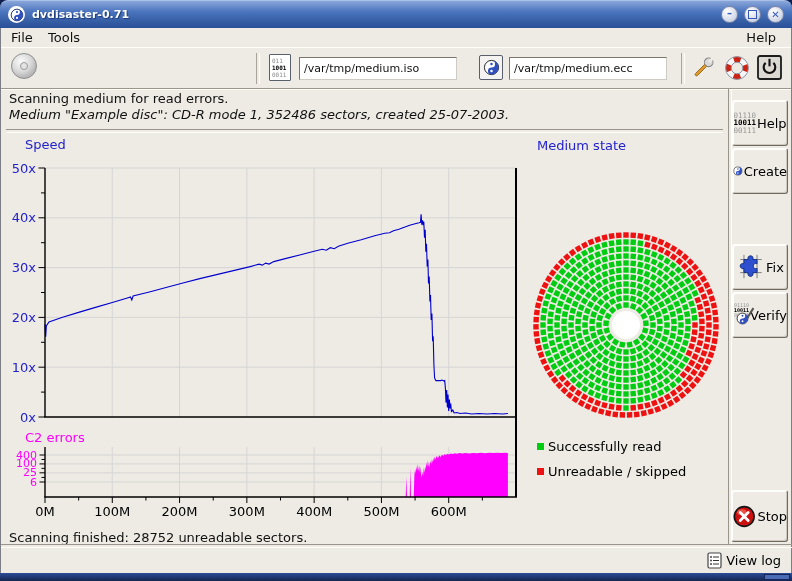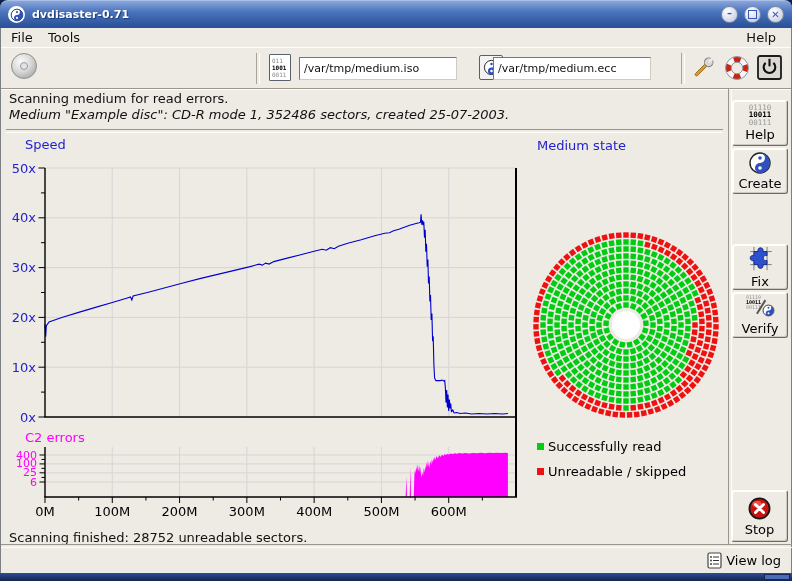--- a/index.html
+++ b/index.html
@@ -98,21 +98,21 @@
   .result-text{position:absolute;left:8px;top:502px;}
   
   #chartsvg{position:absolute;left:0;top:105px;}
   #chartsvg text{font-family:"DejaVu Sans","Liberation Sans",sans-serif;}
   
   .vsep{position:absolute;left:727px;top:61px;height:456px;width:2px;border-left:1px solid #9a958c;border-right:1px solid #fffdf8;}
   .side-btn{
     position:absolute;left:731px;width:56px;height:46px;box-sizing:border-box;
     background:#eeeae4;border:1px solid;border-color:#fffef9 #6f6a60 #6f6a60 #fffef9;border-radius:3px;
     box-shadow:inset -1px -1px 0 #cdc8c0, inset 1px 1px 0 #ffffff;
-    display:flex;flex-direction:column;align-items:center;justify-content:center;gap:1px;
+    display:flex;flex-direction:row;align-items:center;justify-content:center;gap:1px;
     font-family:"DejaVu Sans","Liberation Sans",sans-serif;font-size:13px;color:#000;padding:0;
   }
   .btn-read{top:72px;} .btn-create{top:120px;} .btn-scan{top:168px;} .btn-fix{top:216px;align-items:center;} .btn-verify{top:264px;}
   .btn-stop{top:462px;left:730px;width:57px;height:52px;}
   .bin-icon{font-family:"DejaVu Sans Mono","Liberation Mono",monospace;font-size:7.5px;line-height:7.5px;text-align:center;}
   .bin-icon .r1,.bin-icon .r3{color:#979797;}
   .bin-icon .r2{color:#000;font-weight:bold;}
   .verify-icon{position:relative;width:30px;height:25px;}
   .verify-icon .vbin{position:absolute;left:1px;top:0;font-family:"DejaVu Sans Mono","Liberation Mono",monospace;font-size:5px;line-height:5px;}
   .verify-icon .vbin .r1,.verify-icon .vbin .r3{color:#999;}
@@ -175,21 +175,21 @@
       <input class="entry" style="left: 298px;" value="/var/tmp/medium.iso">
 
       <span class="ecc-icon">
         <svg width="17" height="17" viewBox="0 0 24 24">
           <circle cx="12" cy="12" r="10" fill="#fff" stroke="#222" stroke-width="1.4"></circle>
           <path d="M12,2 a10,10 0 0 1 0,20 a5,5 0 0 1 0,-10 a5,5 0 0 0 0,-10 Z" fill="#3050c0"></path>
           <circle cx="12" cy="7" r="1.8" fill="#3050c0"></circle>
           <circle cx="12" cy="17" r="1.8" fill="#fff"></circle>
         </svg>
       </span>
-      <input class="entry" style="left: 492px;" value="/var/tmp/medium.ecc">
+      <input class="entry" style="left: 508px;" value="/var/tmp/medium.ecc">
 
       <div class="tsep" style="left:680px;"></div>
 
       <button class="tool-icon-btn" style="left:688px;">
         <svg width="28" height="28" viewBox="0 0 28 28" style="overflow:visible;">
           <g transform="rotate(45 14 14)">
             <rect x="12.6" y="9" width="2.8" height="15.5" rx="1.3" fill="#e09a2a" stroke="#8a5f10" stroke-width="0.8"></rect>
             <circle cx="14" cy="6" r="4.3" fill="#d8d8d8" stroke="#7a7a7a" stroke-width="1"></circle>
             <rect x="12.5" y="0.5" width="3" height="5" fill="#eeeae4"></rect>
           </g>

